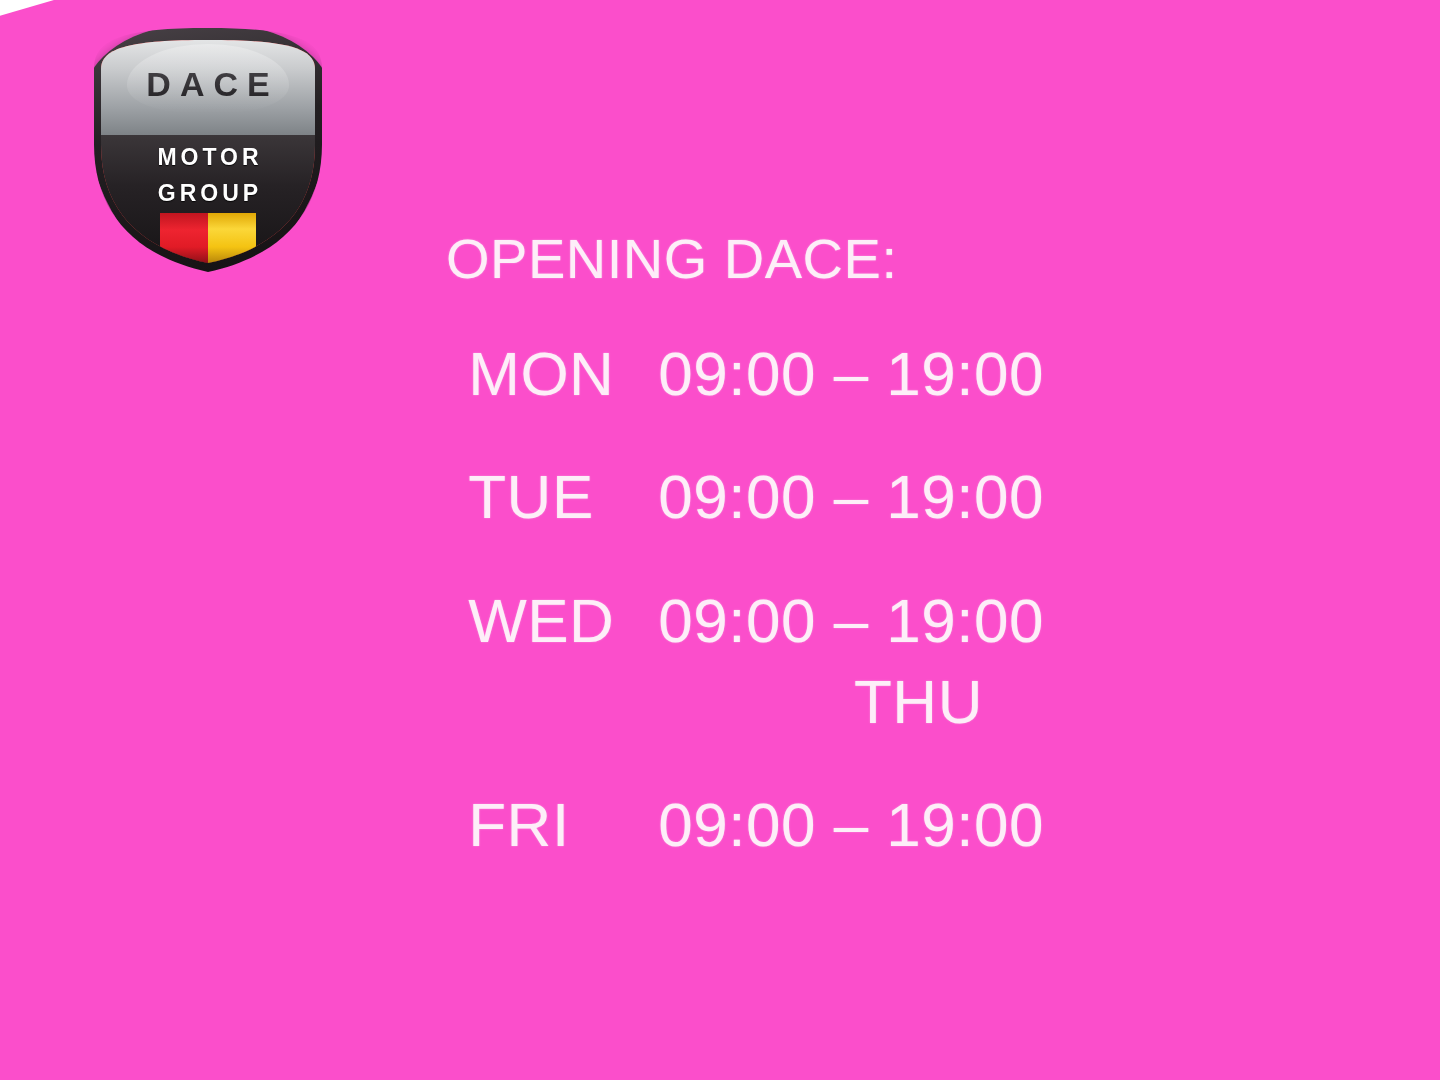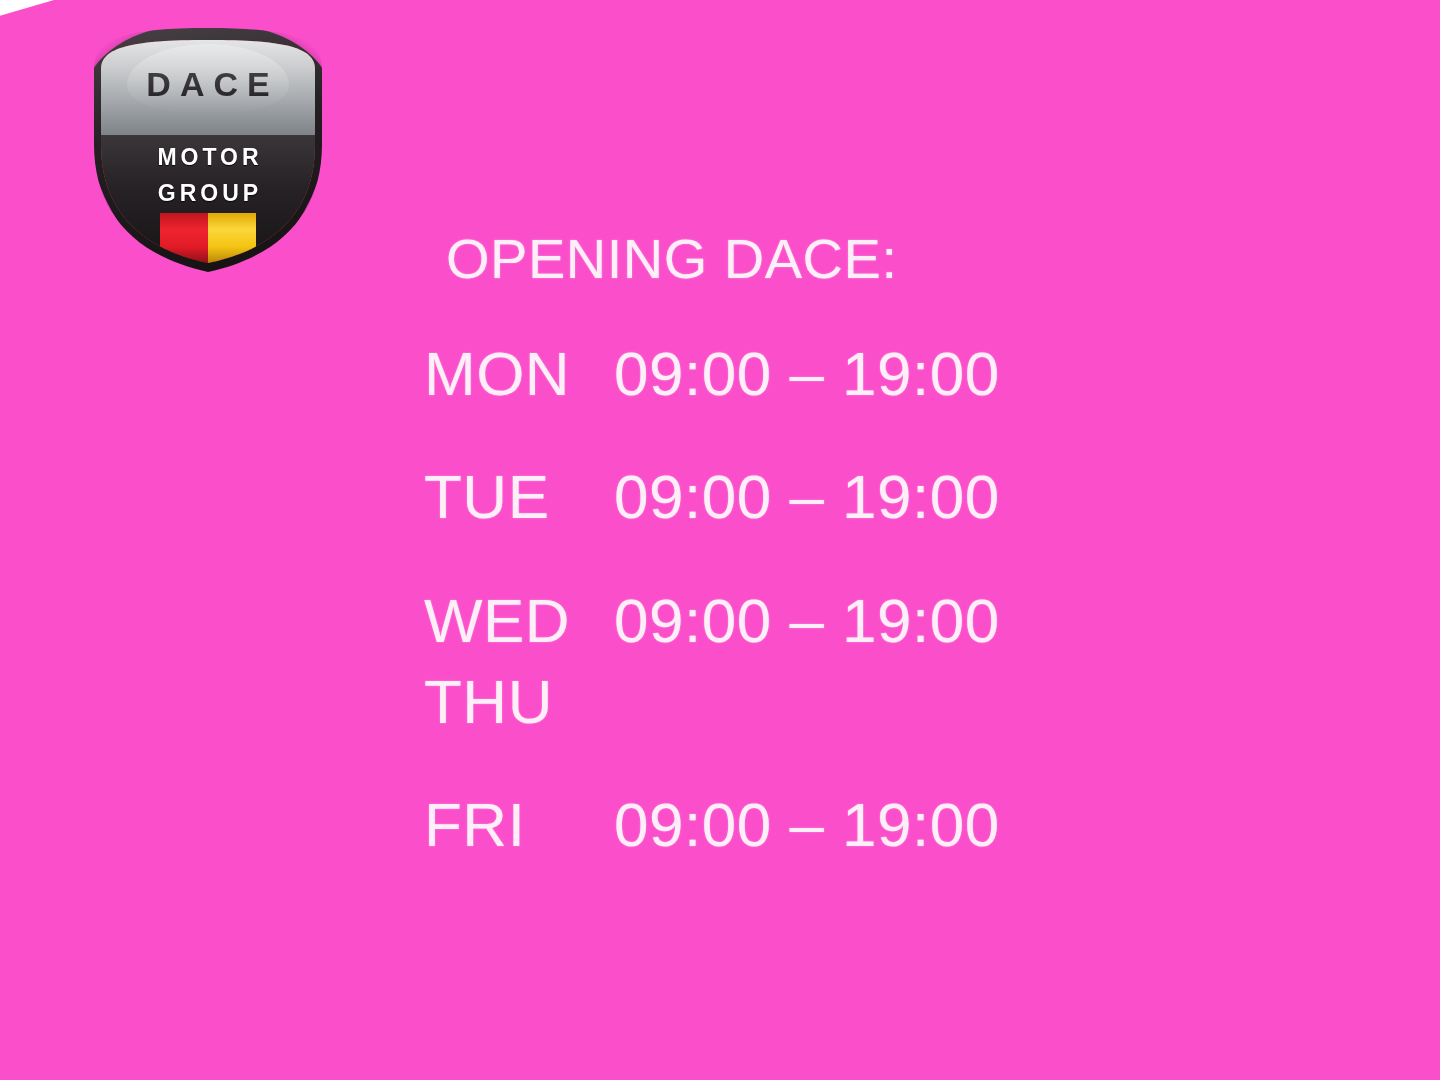--- a/index.html
+++ b/index.html
@@ -167,20 +167,21 @@
   .row {
     display: flex;
     align-items: baseline;
     font-family: "Liberation Sans", sans-serif;
     font-size: 62px;
     font-weight: 400;
     color: #fdeef8;
     line-height: 1.3;
     text-shadow: 0 0 2px rgba(255,255,255,0.4);
     white-space: nowrap;
+    justify-content: flex-end;
   }
   .day {
     width: 190px;
     flex: 0 0 190px;
     letter-spacing: 0.5px;
   }
   .hours {
     letter-spacing: 0.5px;
     margin-top: 43px;
   }

